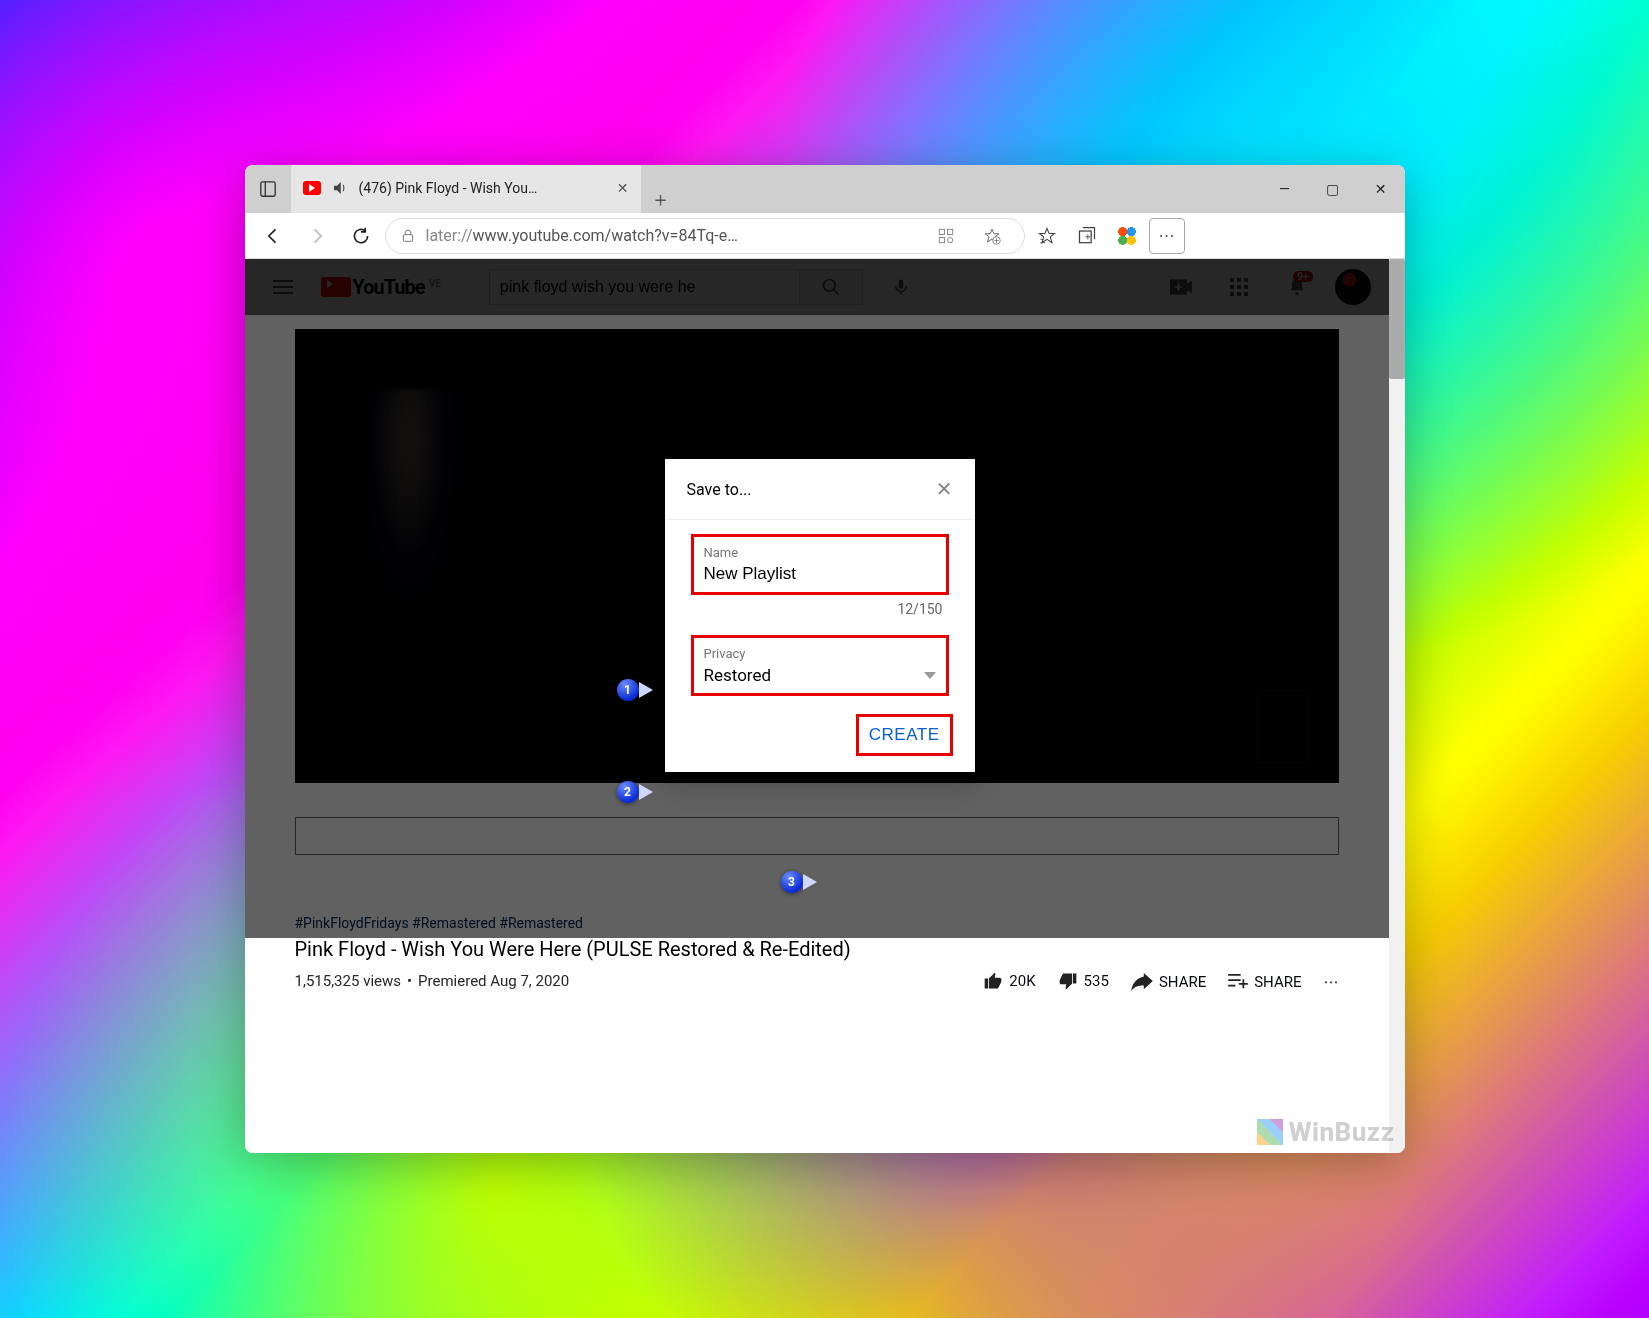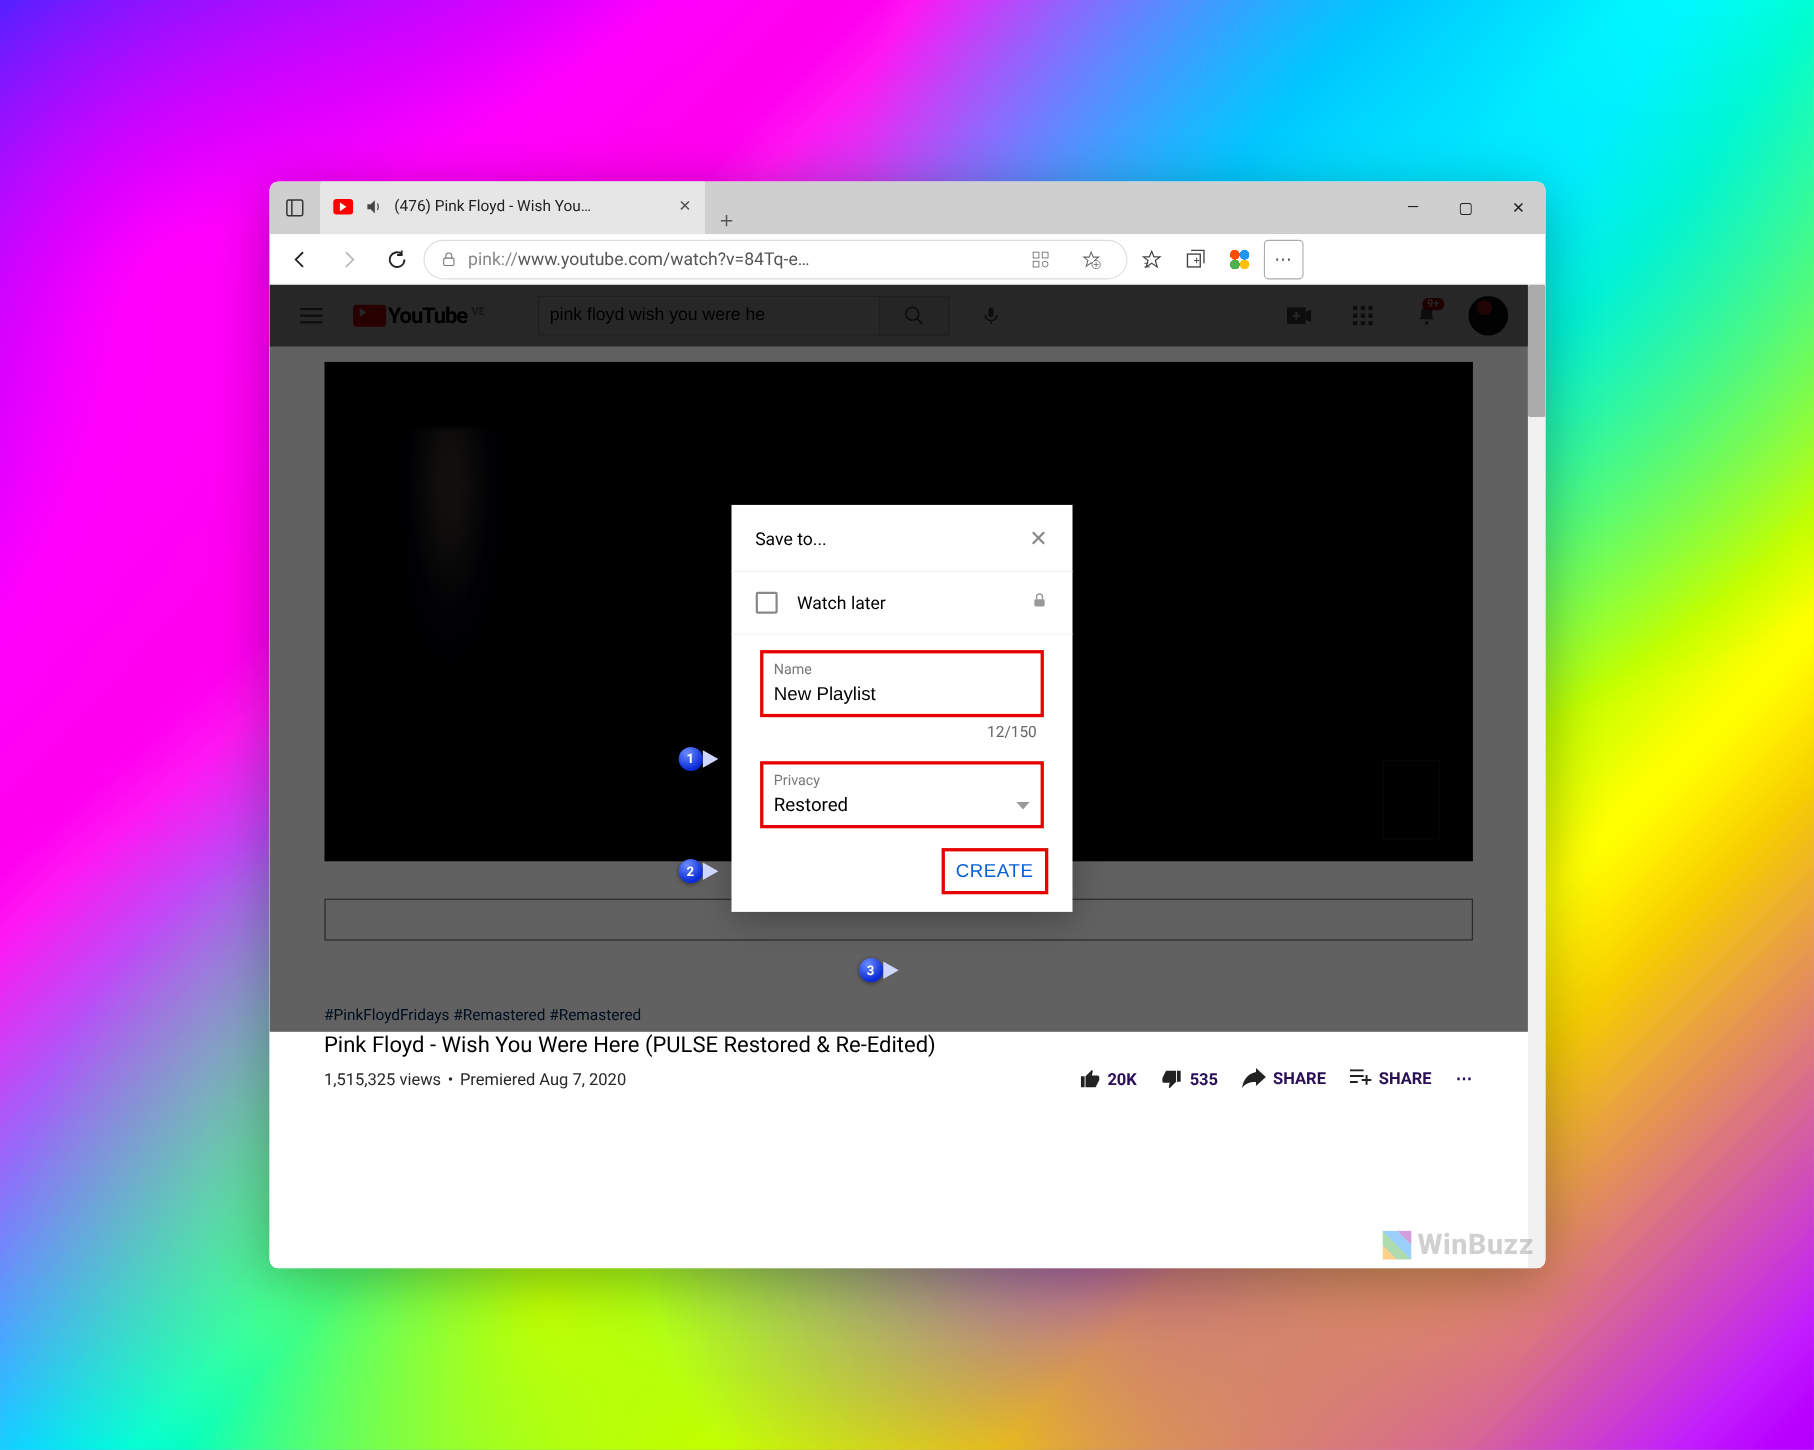--- a/index.html
+++ b/index.html
@@ -97,21 +97,21 @@
   .video{position:relative;background:#000;height:454px;margin-top:14px;overflow:hidden}
   .video::before{content:'';position:absolute;left:70px;top:60px;width:110px;height:260px;
     background:radial-gradient(ellipse at 40% 20%, rgba(230,200,180,.5) 10%, rgba(10,10,30,.9) 40%, rgba(0,0,0,0) 70%);
     filter:blur(2px)}
   .video::after{content:'';position:absolute;right:30px;bottom:20px;width:50px;height:70px;
     border:1px solid rgba(200,200,220,.25)}
   .below-video{height:38px;border:1px solid #eee;margin-top:34px}
   .hashtags{margin-top:60px;font-size:14px;color:#065fd4}
   .video-title{font-size:20px;font-weight:400;margin-top:6px}
   .video-meta{display:flex;align-items:center;margin-top:10px;font-size:15px;color:#666;gap:6px}
-  .actions{margin-left:auto;display:flex;align-items:flex-start;gap:22px;color:#6d28d9;font-weight:700}
+  .actions{margin-left:auto;display:flex;align-items:flex-end;gap:22px;color:#0f172a;font-weight:400}
   .action{display:flex;align-items:center;gap:6px}
 
   
   .scrim { position:absolute; inset:0; background:rgba(0,0,0,.62);}
   .content.scrimmed .yt-header,
   .content.scrimmed .video-wrap { filter: brightness(.4) }
 
   .dialog {
     position:absolute; left: 420px; top: 200px; width:310px; background:#fff;
     box-shadow: 0 6px 30px rgba(0,0,0,.3); padding-bottom:16px;
@@ -187,21 +187,21 @@
       <svg width="20" height="20" viewBox="0 0 24 24">
           <path d="M20 12a8 8 0 1 1-3-6.2" stroke="#222" stroke-width="2" fill="none"></path>
           <path d="M17 2v5h-5" stroke="#222" stroke-width="2" fill="none"></path>
         </svg>
     </div>
     <div class="urlbox">
       <svg width="16" height="16" viewBox="0 0 24 24">
           <rect x="5" y="10" width="14" height="10" rx="2" fill="none" stroke="#777" stroke-width="1.5"></rect>
           <path d="M8 10V7a4 4 0 0 1 8 0v3" stroke="#777" stroke-width="1.5" fill="none"></path>
         </svg>
-      <span class="url-text"><span class="url-proto">pink://</span><span>www.youtube.com/watch?v=84Tq-e…</span></span>
+      <span class="url-text"><span class="url-proto">later://</span><span>www.youtube.com/watch?v=84Tq-e…</span></span>
       <span class="abicon">
           <svg width="18" height="18" viewBox="0 0 24 24">
             <rect x="3" y="3" width="7" height="7" stroke="#666" fill="none"></rect>
             <rect x="14" y="3" width="7" height="7" stroke="#666" fill="none"></rect>
             <rect x="3" y="14" width="7" height="7" stroke="#666" fill="none"></rect>
             <circle cx="17.5" cy="17.5" r="3.5" stroke="#666" fill="none"></circle>
           </svg>
         </span>
       <span class="abicon">
           <svg width="18" height="18" viewBox="0 0 24 24">
@@ -331,30 +331,20 @@
         </div>
       </div>
 
       <div class="scrim" style="bottom:215px"></div>
 
       <div class="dialog">
         <div class="dlg-header">
           <span>Save to...</span>
           <span class="dlg-close">✕</span>
         </div>
-        <div class="dlg-row">
-          <div class="chk"></div>
-          <span>Watch later</span>
-          <span class="lock">
-            <svg width="16" height="16" viewBox="0 0 24 24">
-                <rect x="5" y="10" width="14" height="10" rx="2" fill="#999"></rect>
-                <path d="M8 10V7a4 4 0 0 1 8 0v3" stroke="#999" stroke-width="2" fill="none"></path>
-              </svg>
-          </span>
-        </div>
 
         <div class="field boxed">
           <div class="field-label">Name</div>
           <input class="field-input" value="New Playlist" style="">
         </div>
         <div class="counter">12/150</div>
 
         <div class="field boxed" style="margin-top:18px">
           <div class="field-label">Privacy</div>
           <div class="privacy-value">

